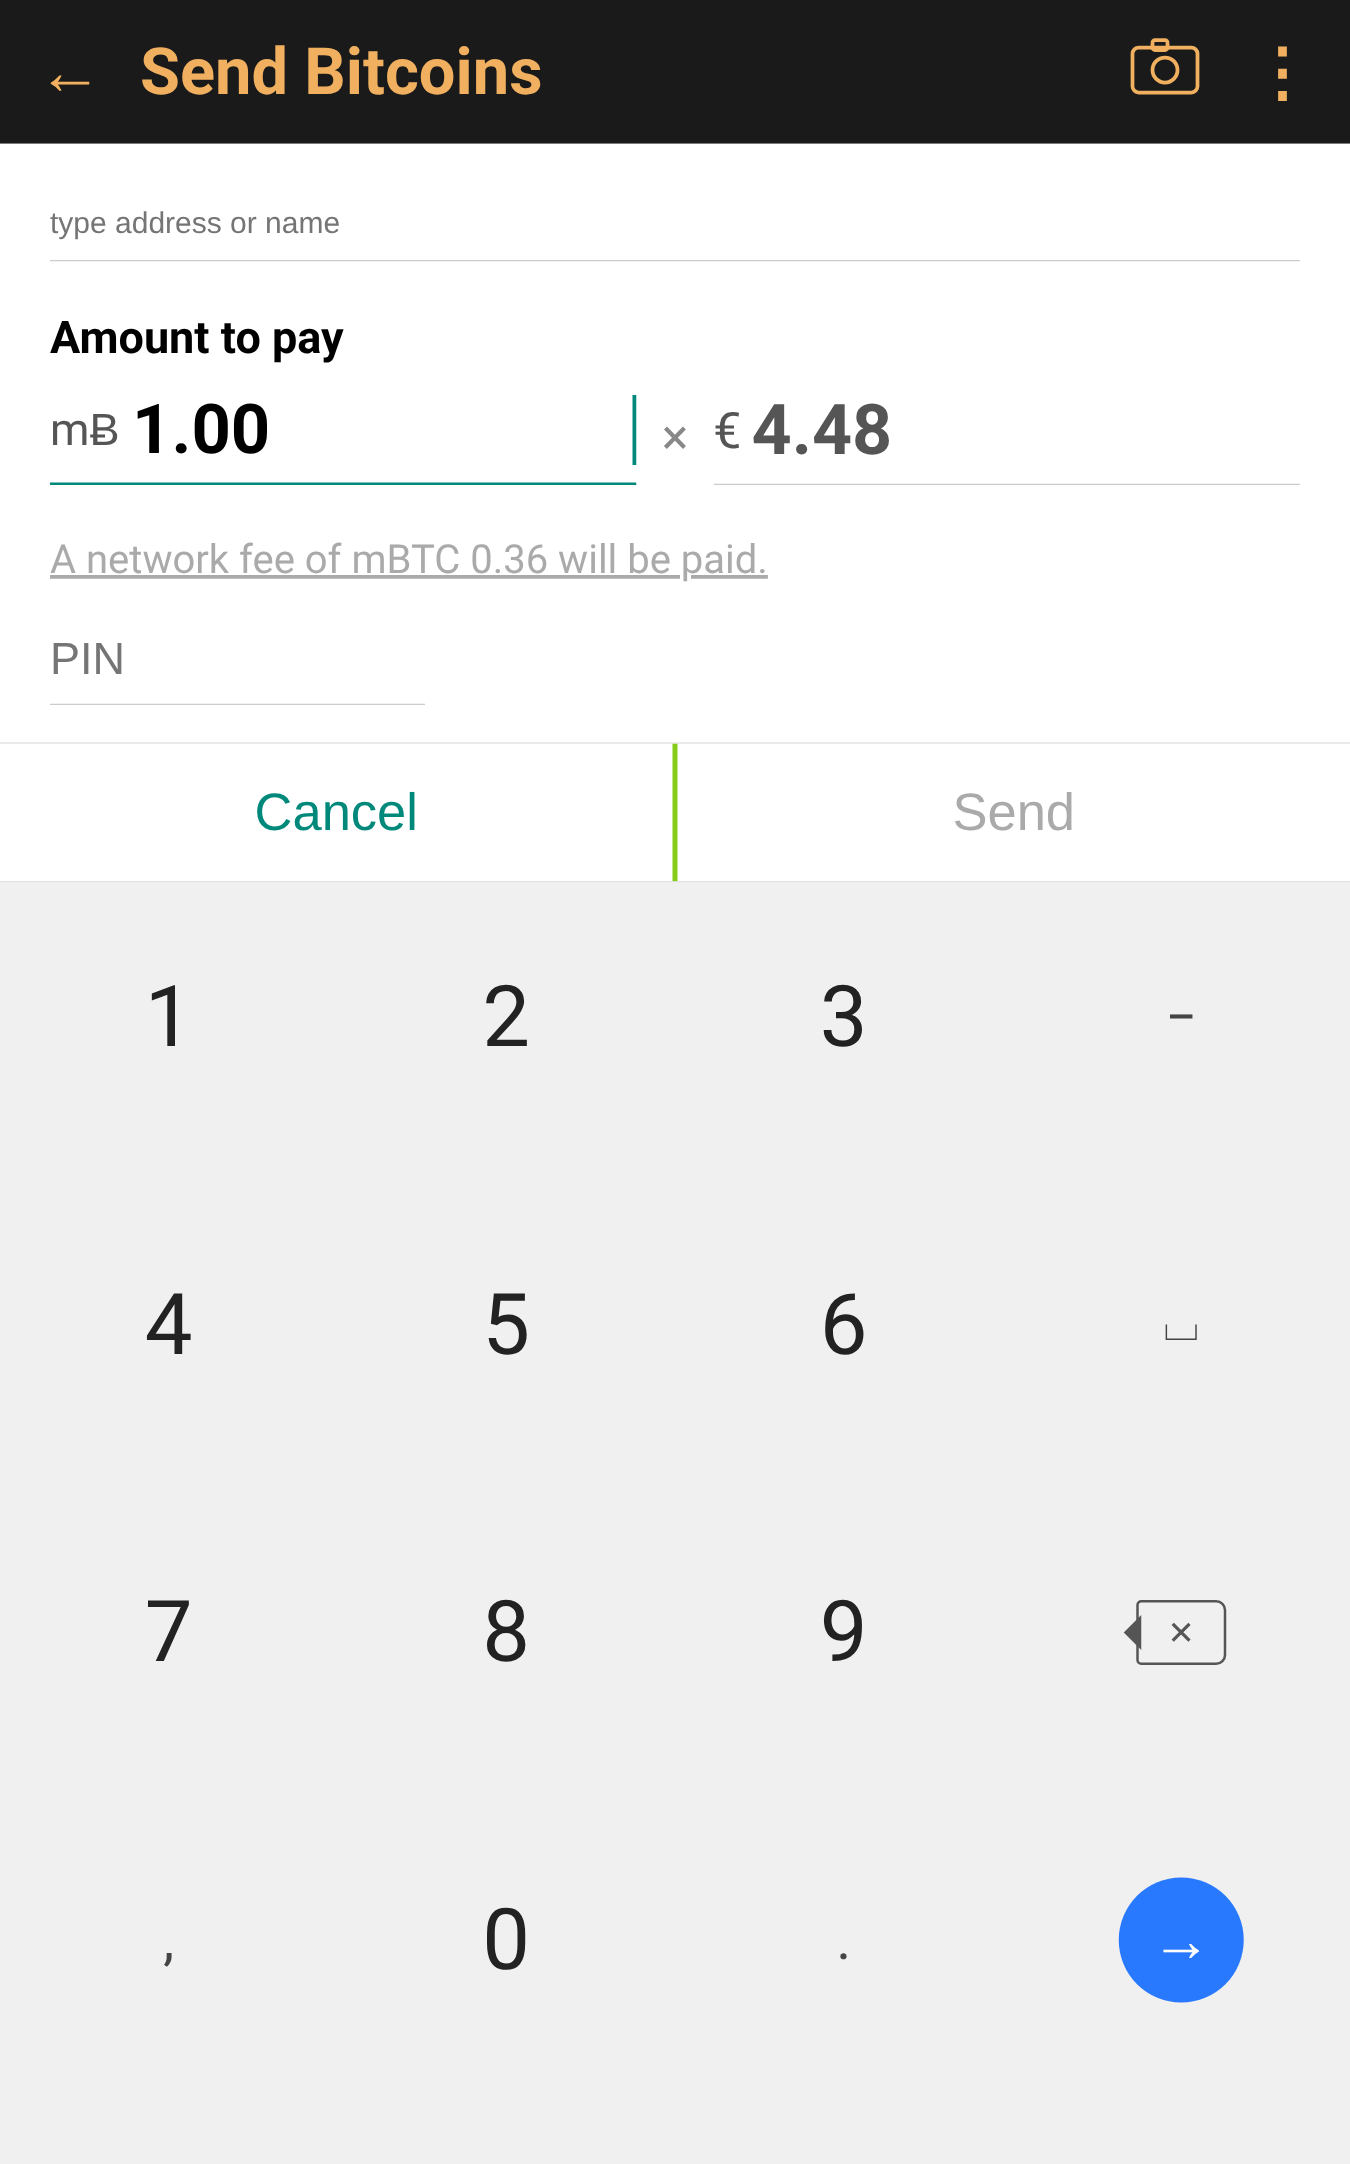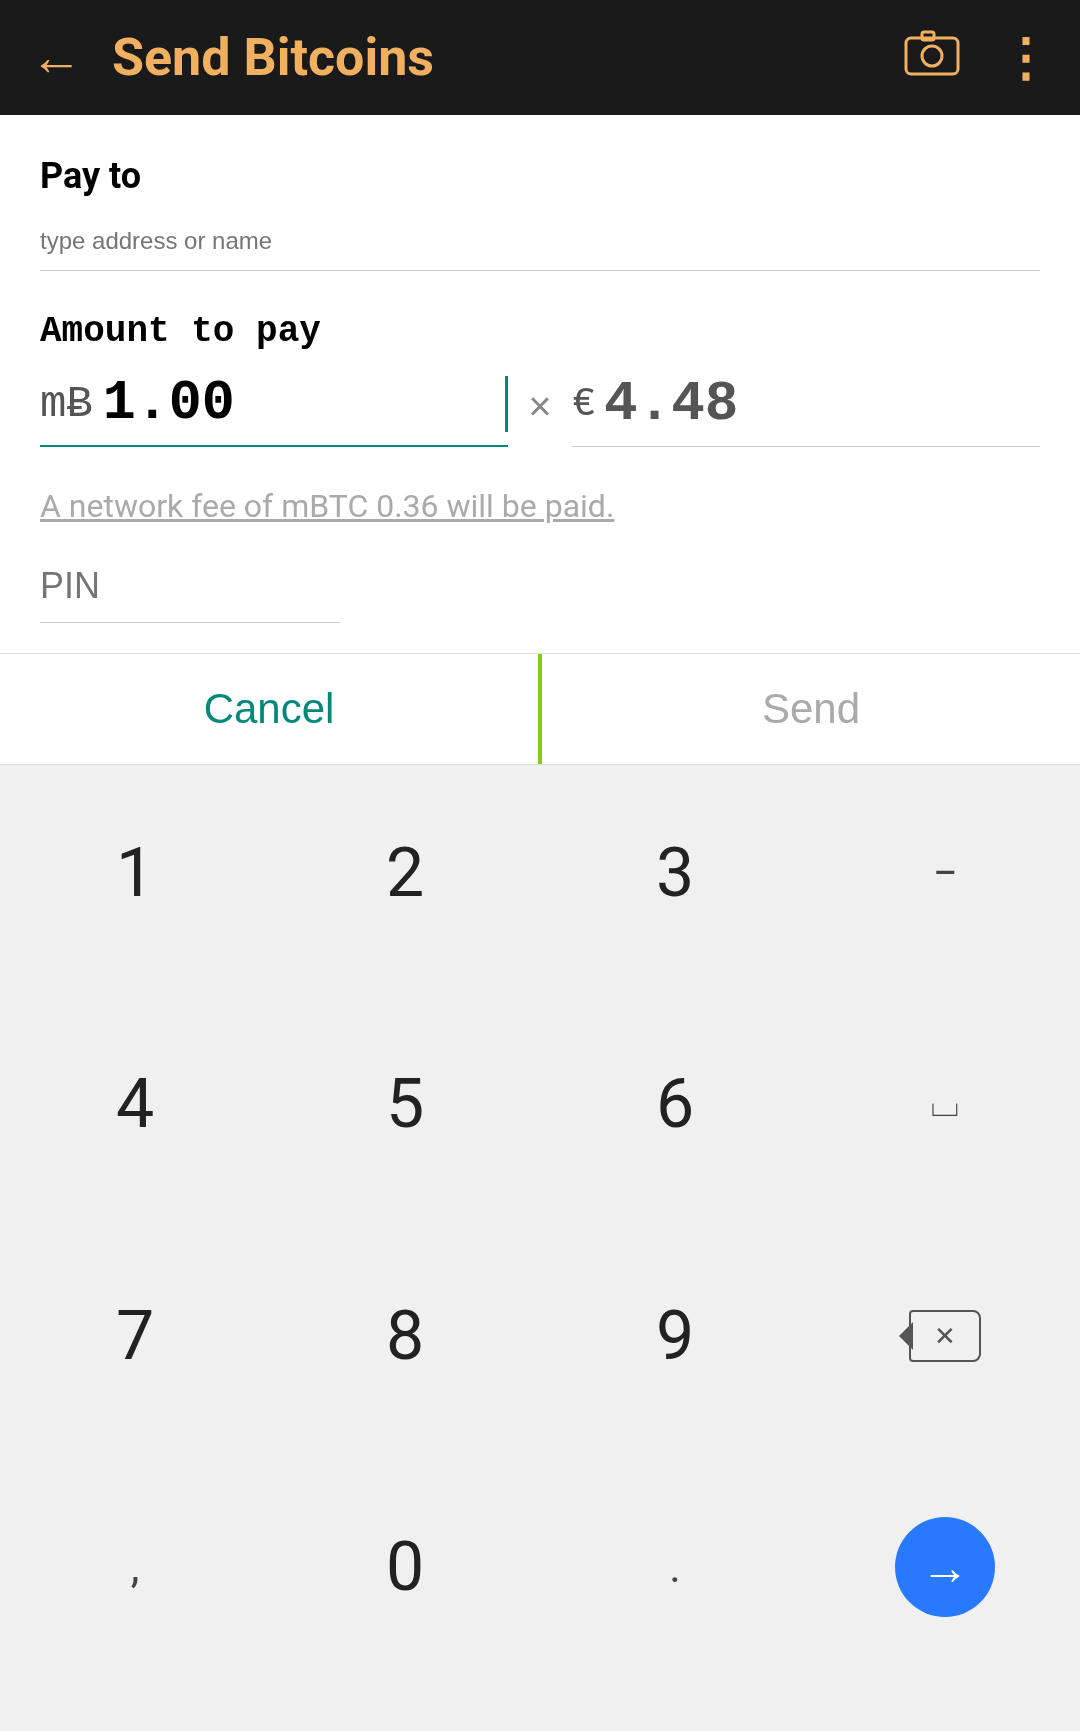--- a/index.html
+++ b/index.html
@@ -75,41 +75,40 @@
       font-size: 24px;
       color: #aaaaaa;
       padding: 10px 0 15px 0;
       outline: none;
       background: transparent;
       margin-bottom: 40px;
     }
 
     .amount-section {
       margin-bottom: 20px;
-      font-family: Liberation Mono, monospace;
     }
 
     .amount-row {
       display: flex;
       align-items: center;
       gap: 20px;
       margin-top: 15px;
     }
 
     .amount-left {
       display: flex;
       align-items: center;
       flex: 1;
       border-bottom: 2px solid #00897b;
       padding-bottom: 10px;
       position: relative;
     }
 
     .currency-label {
-      font-size: 44px;
+      font-size: 36px;
       color: #555555;
       margin-right: 10px;
       white-space: nowrap;
     }
 
     .amount-input {
       font-size: 55px;
       font-weight: bold;
       color: #000000;
       border: none;
@@ -312,21 +311,20 @@
       <circle cx="28" cy="28" r="10" stroke="#f0b060" stroke-width="3" fill="none"></circle>
       <rect x="18" y="4" width="12" height="8" rx="2" stroke="#f0b060" stroke-width="3" fill="none"></rect>
     </svg>
   </span>
   <span class="header-more">⋮</span>
 </div>
 
 <div class="form-area">
 
   
-  <div class="section-label">Pay to</div>
   <input class="pay-to-input" type="text" placeholder="type address or name" style="">
 
   
   <div class="amount-section">
     <div class="section-label">Amount to pay</div>
     <div class="amount-row">
       <div class="amount-left">
         <span class="currency-label">mɃ</span>
         <span class="amount-input">1.00</span>
           <span class="cursor-bar"></span>

